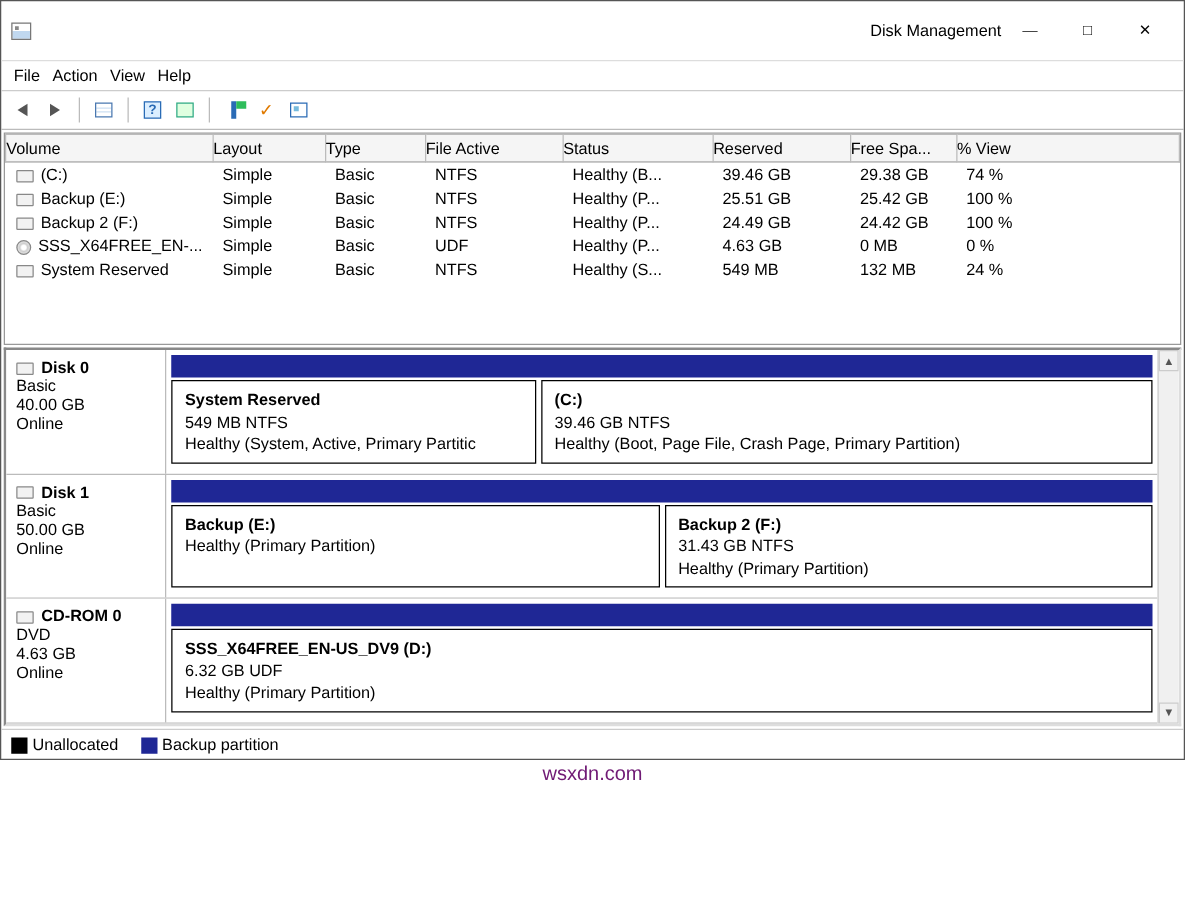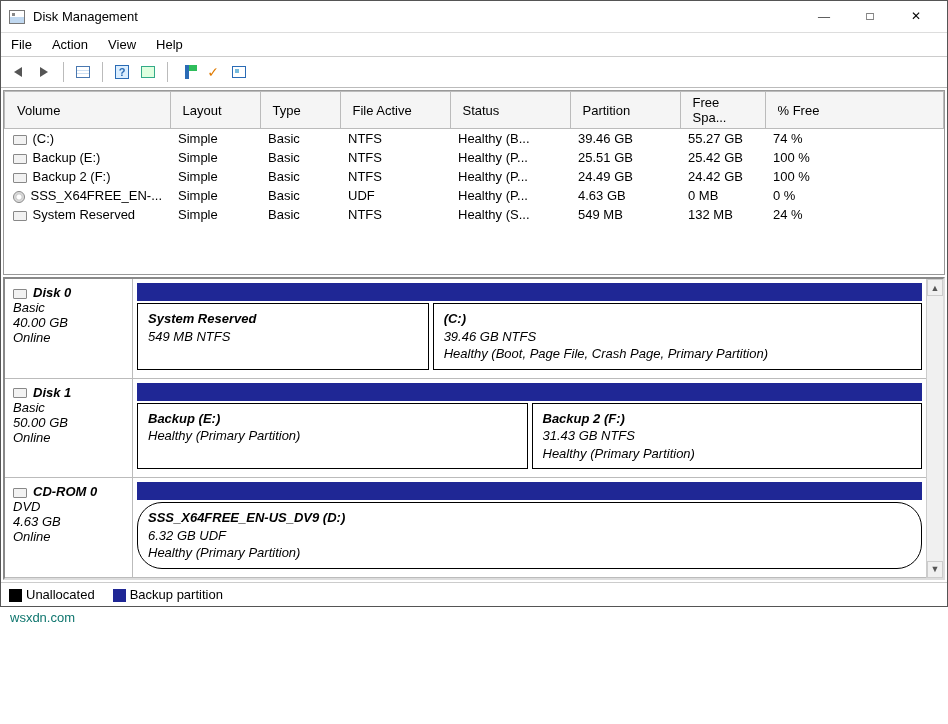--- a/index.html
+++ b/index.html
@@ -1,68 +1,68 @@
 <!DOCTYPE html>
 <html><head>
 <meta charset="utf-8">
 <style>
   * { margin: 0; padding: 0; box-sizing: border-box; }
   body { font-family: "Segoe UI", Tahoma, sans-serif; font-size: 13px; background: #fff; color: #000; user-select: none; }
   .window { width: 948px; border: 1px solid #555; background: #fff; }
-  .titlebar { display: flex; align-items: center; height: 32px; padding: 0 8px; border-bottom: 1px solid #ddd; }
+  .titlebar { display: flex; align-items: center; height: 48px; padding: 0 8px; border-bottom: 1px solid #ddd; text-align: right; }
   .titlebar .app-icon { width: 16px; height: 14px; margin-right: 8px; border: 1px solid #777; background: linear-gradient(#fff 50%, #c0d8f0 50%); position: relative; }
   .titlebar .app-icon::before { content:""; position:absolute; top:2px; left:2px; width:3px; height:3px; background:#888; }
   .titlebar .title { flex: 1; font-size: 13px; }
   .win-ctrls { display: flex; gap: 0; }
   .win-btn { width: 46px; height: 30px; display:flex; align-items:center; justify-content:center; font-family: "Segoe UI Symbol"; font-size: 12px; }
-  .menubar { display: flex; gap: 20px; padding: 4px 10px; border-bottom: 1px solid #ccc; font-size: 13px; }
+  .menubar { display: flex; gap: 10px; padding: 4px 10px; border-bottom: 1px solid #ccc; font-size: 13px; }
   .menubar span { cursor: default; }
   .toolbar { display:flex; align-items:center; gap:4px; padding: 4px 6px; border-bottom: 1px solid #bbb; }
   .tbtn { width: 22px; height: 22px; display:inline-flex; align-items:center; justify-content:center; border:1px solid transparent; border-radius:2px; }
   .tsep { width:1px; height:20px; background:#bbb; margin:0 4px; }
   .arrow-l,.arrow-r { width:0; height:0; border-top:5px solid transparent; border-bottom:5px solid transparent; }
   .arrow-l { border-right:8px solid #555; }
   .arrow-r { border-left:8px solid #555; }
   .ico-grid { width:14px; height:12px; border:1px solid #4a78b0; background:linear-gradient(#cddff2,#cddff2) 0 3px/100% 1px no-repeat, linear-gradient(#cddff2,#cddff2) 0 6px/100% 1px no-repeat; }
   .ico-help { width:14px; height:14px; border:1px solid #2a6bb5; color:#2a6bb5; display:flex; align-items:center; justify-content:center; font-weight:bold; font-size:11px; background:#dbeeff; }
   .ico-green { width:14px; height:12px; border:1px solid #3a8; background:#dfffe0; }
   .ico-flag { width:4px; height:14px; background:#2a6bb5; position:relative; }
   .ico-flag::after { content:""; position:absolute; left:4px; top:0; width:8px; height:6px; background:#2ebd5b; }
   .ico-check { color:#e07a00; font-size:14px; }
   .ico-last { width:14px; height:12px; border:1px solid #2a6bb5; background:#fff; position:relative;}
   .ico-last::after{content:""; position:absolute; top:2px; left:2px; width:4px; height:4px; background:#7bd;}
   
   .vol-wrap { border: 1px solid #999; margin: 2px; }
   table.vols { width:100%; border-collapse: collapse; font-size: 13px; }
-  table.vols thead th { text-align:left; font-weight:normal; padding: 3px 12px; border: 1px solid #bbb; background:#f5f5f5; }
+  table.vols thead th { text-align:left; font-weight:normal; padding: 3px 0; border: 1px solid #bbb; background:#f5f5f5; }
   table.vols tbody td { padding: 2px 8px; white-space: nowrap; }
   .drv-icon { display:inline-block; width:14px; height:10px; border:1px solid #888; background:#f2f2f2; margin-right:6px; vertical-align:middle; border-radius:1px; }
   .cd-icon { display:inline-block; width:12px; height:12px; border:1px solid #888; border-radius:50%; margin-right:6px; vertical-align:middle; background: radial-gradient(circle,#fff 2px,#ccc 3px,#eee 6px); }
   .vol-spacer { height: 50px; }
   
-  .disk-area { border: 2px inset #ddd; margin: 2px; max-height: 380px; overflow:hidden; display:flex;font-style:italic; }
+  .disk-area { border: 2px inset #ddd; margin: 2px; max-height: 380px; overflow:hidden; display:flex; }
   .disk-col { flex:1; }
   .scrollbar { width:17px; background:#f0f0f0; border-left:1px solid #ccc; position:relative; }
   .scroll-up,.scroll-dn { height:17px; display:flex; align-items:center; justify-content:center; font-size:9px; color:#555; border:1px solid #ccc; }
   .scroll-dn { position:absolute; bottom:0; width:100%; }
   .disk-row { display:flex; border-bottom:1px solid #bbb; background:#fff; }
   .disk-label { width:128px; padding:6px 8px; border-right:1px solid #bbb; }
   .disk-label .name { font-weight:bold; }
   .bar-wrap { flex:1; padding:4px 4px 8px 4px; }
   .colorbar { display:flex; height:18px; margin-bottom:2px; }
   .cb { background:#1f2795; }
   .vols-row { display:flex; gap:4px; }
   .part { flex:1; border:1px solid #000; padding:6px 10px; font-size:13px; line-height:1.35; overflow:hidden; white-space:nowrap; }
   .part .pname { font-weight:bold; }
   
   .legend { display:flex; gap:18px; align-items:center; padding:4px 8px; border-top:1px solid #ccc; font-size:13px;text-align:center; }
   .swatch { width:13px; height:13px; display:inline-block; margin-right:4px; vertical-align:middle; }
   .sw-un { background:#000; }
   .sw-pr { background:#1f2795; }
-  .footer { text-align:left; padding:3px 10px 6px; font-size:13px; color:#0f766e; }
+  .footer { text-align:center; padding:3px 10px 6px; font-size:16px; color:#701a75; }
 </style>
 </head>
 <body>
 
 <div class="window">
 
   <div class="titlebar">
     <span class="app-icon"></span>
     <span class="title">Disk Management</span>
     <div class="win-ctrls">
@@ -111,34 +111,34 @@
 
   <div class="vol-wrap">
     <table class="vols">
       <thead>
         <tr>
           <th style="width:165px">Volume</th>
           <th style="width:90px">Layout</th>
           <th style="width:80px">Type</th>
           <th style="width:110px">File Active</th>
           <th style="width:120px">Status</th>
-          <th style="width:110px">Partition</th>
+          <th style="width:110px">Reserved</th>
           <th style="width:85px">Free Spa...</th>
-          <th>% Free</th>
+          <th>% View</th>
         </tr>
       </thead>
       <tbody id="vol-body">
           <tr>
             <td><span class="drv-icon"></span>(C:)</td>
             <td>Simple</td>
             <td>Basic</td>
             <td>NTFS</td>
             <td>Healthy (B...</td>
             <td>39.46 GB</td>
-            <td>55.27 GB</td>
+            <td>29.38 GB</td>
             <td>74 %</td>
           </tr>
           <tr>
             <td><span class="drv-icon"></span>Backup (E:)</td>
             <td>Simple</td>
             <td>Basic</td>
             <td>NTFS</td>
             <td>Healthy (P...</td>
             <td>25.51 GB</td>
             <td>25.42 GB</td>
@@ -189,20 +189,21 @@
     <div>Online</div>
           </div>
           <div class="bar-wrap">
             <div class="colorbar">
               <div class="cb" style="flex: 100 1 0%;"></div>
             </div>
             <div class="vols-row">
               <div class="part" style="flex: 30 1 0%;">
                 <div class="pname">System Reserved</div>
       <div>549 MB NTFS</div>
+      <div>Healthy (System, Active, Primary Partitic</div>
               </div>
               <div class="part" style="flex: 52 1 0%;">
                 <div class="pname"> (C:)</div>
       <div>39.46 GB NTFS</div>
       <div>Healthy (Boot, Page File, Crash Page, Primary Partition)</div>
               </div>
             </div>
           </div>
         </div>
         <div class="disk-row">
@@ -234,21 +235,21 @@
             <div class="name"><span class="drv-icon"></span>CD-ROM 0</div>
     <div>DVD</div>
     <div>4.63 GB</div>
     <div>Online</div>
           </div>
           <div class="bar-wrap">
             <div class="colorbar">
               <div class="cb" style="flex: 80 1 0%;"></div>
             </div>
             <div class="vols-row">
-              <div class="part" style="flex: 80 1 0%; border-radius: 25px;">
+              <div class="part" style="flex: 80 1 0%;">
                 <div class="pname">SSS_X64FREE_EN-US_DV9  (D:)</div>
       <div>6.32 GB UDF</div>
       <div>Healthy (Primary Partition)</div>
               </div>
             </div>
           </div>
         </div>
       </div>
     <div class="scrollbar">
       <div class="scroll-up">▲</div>

